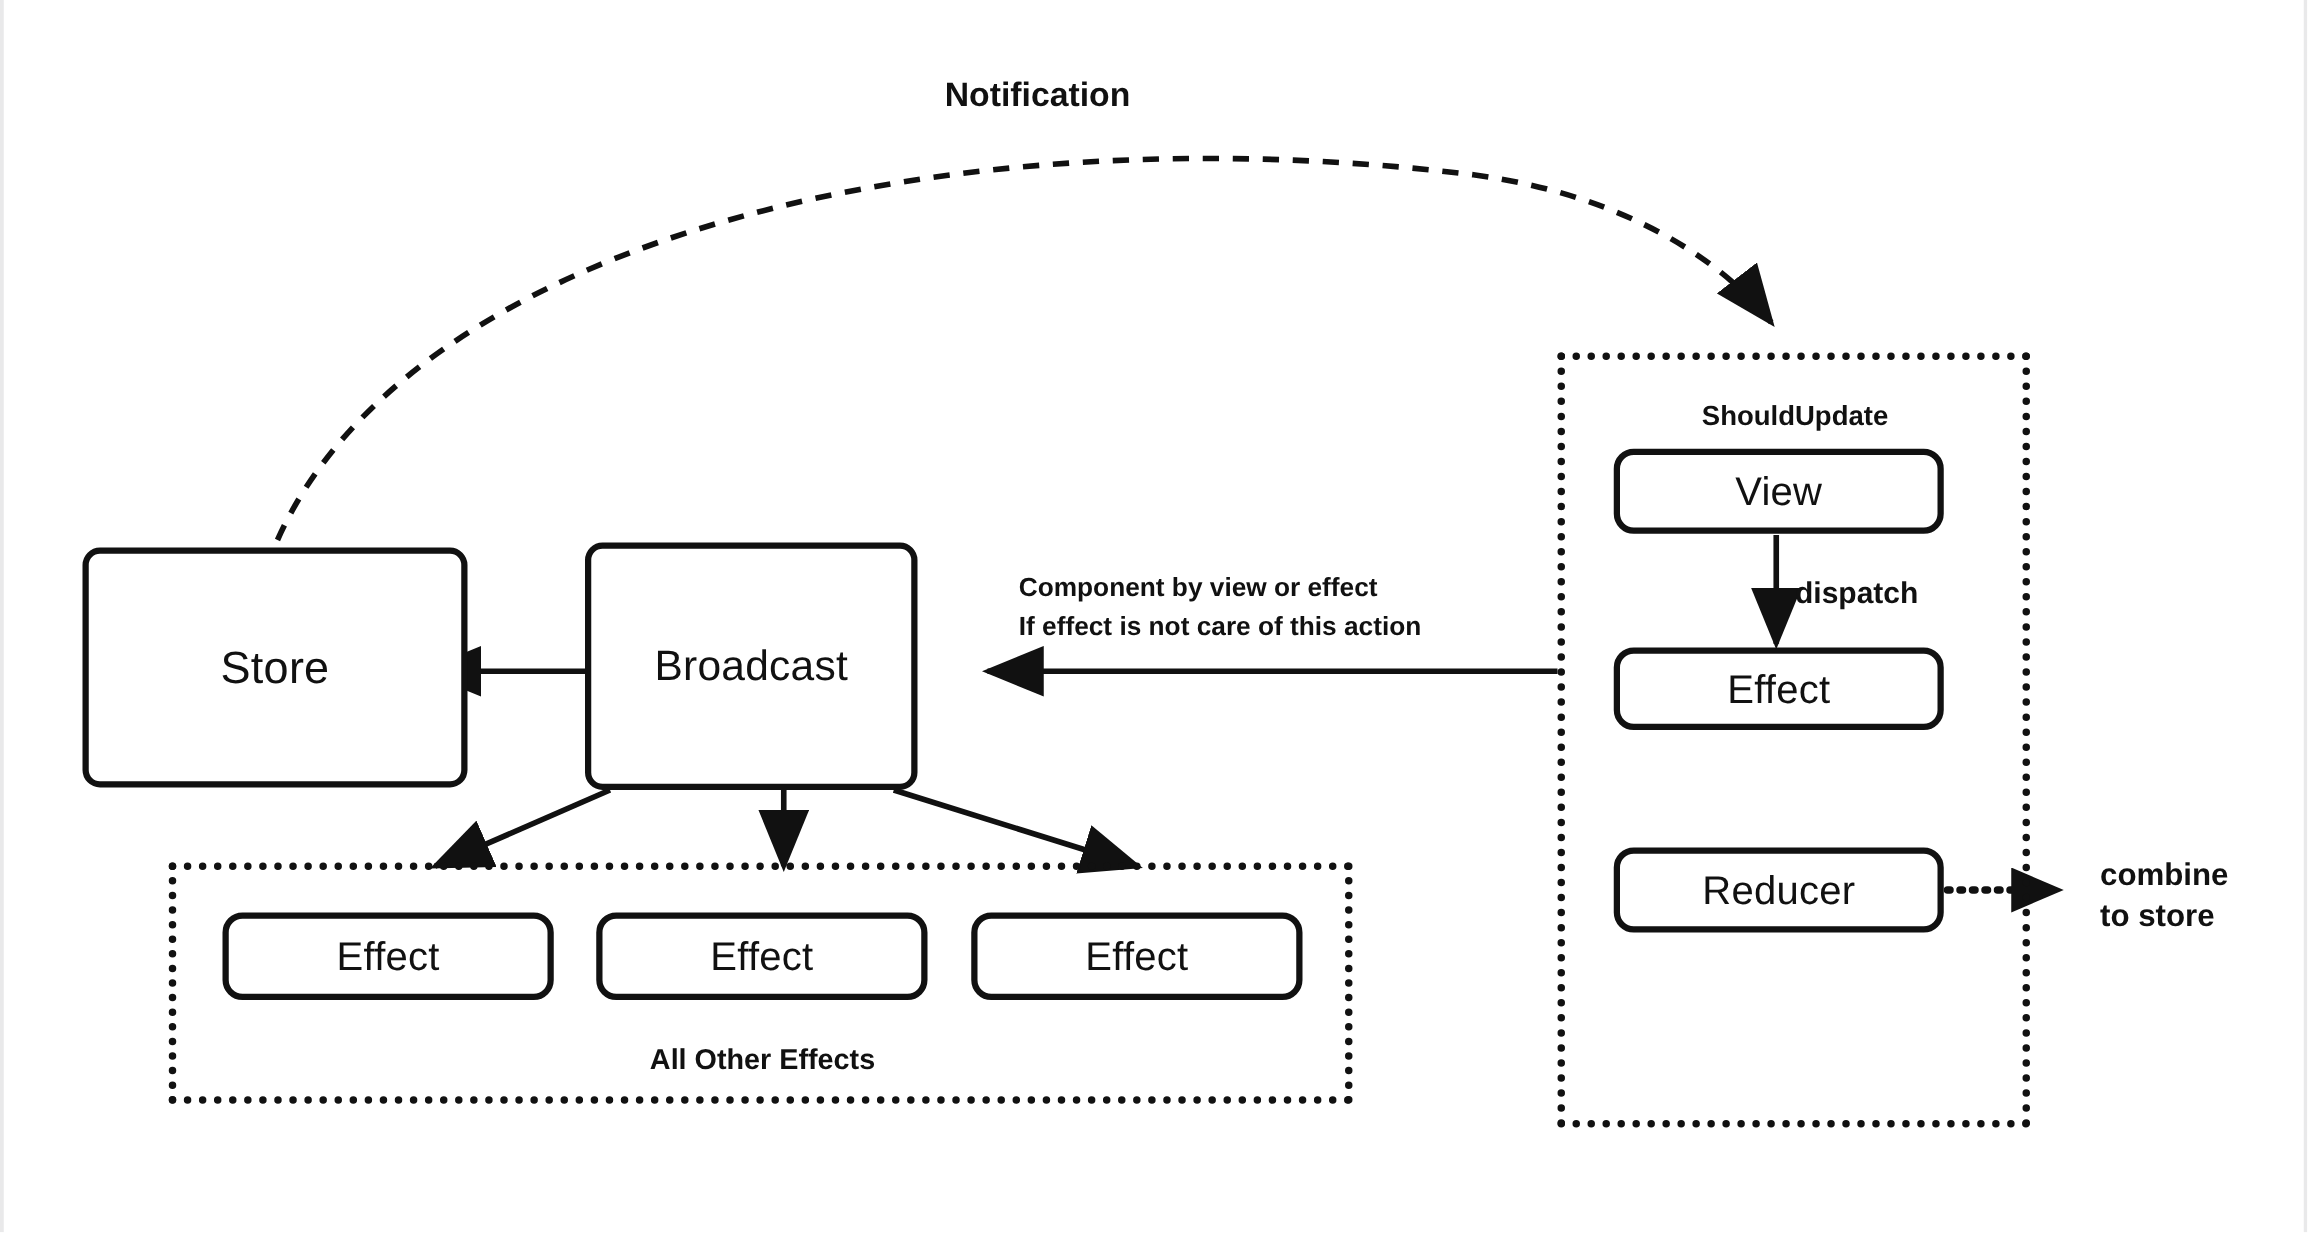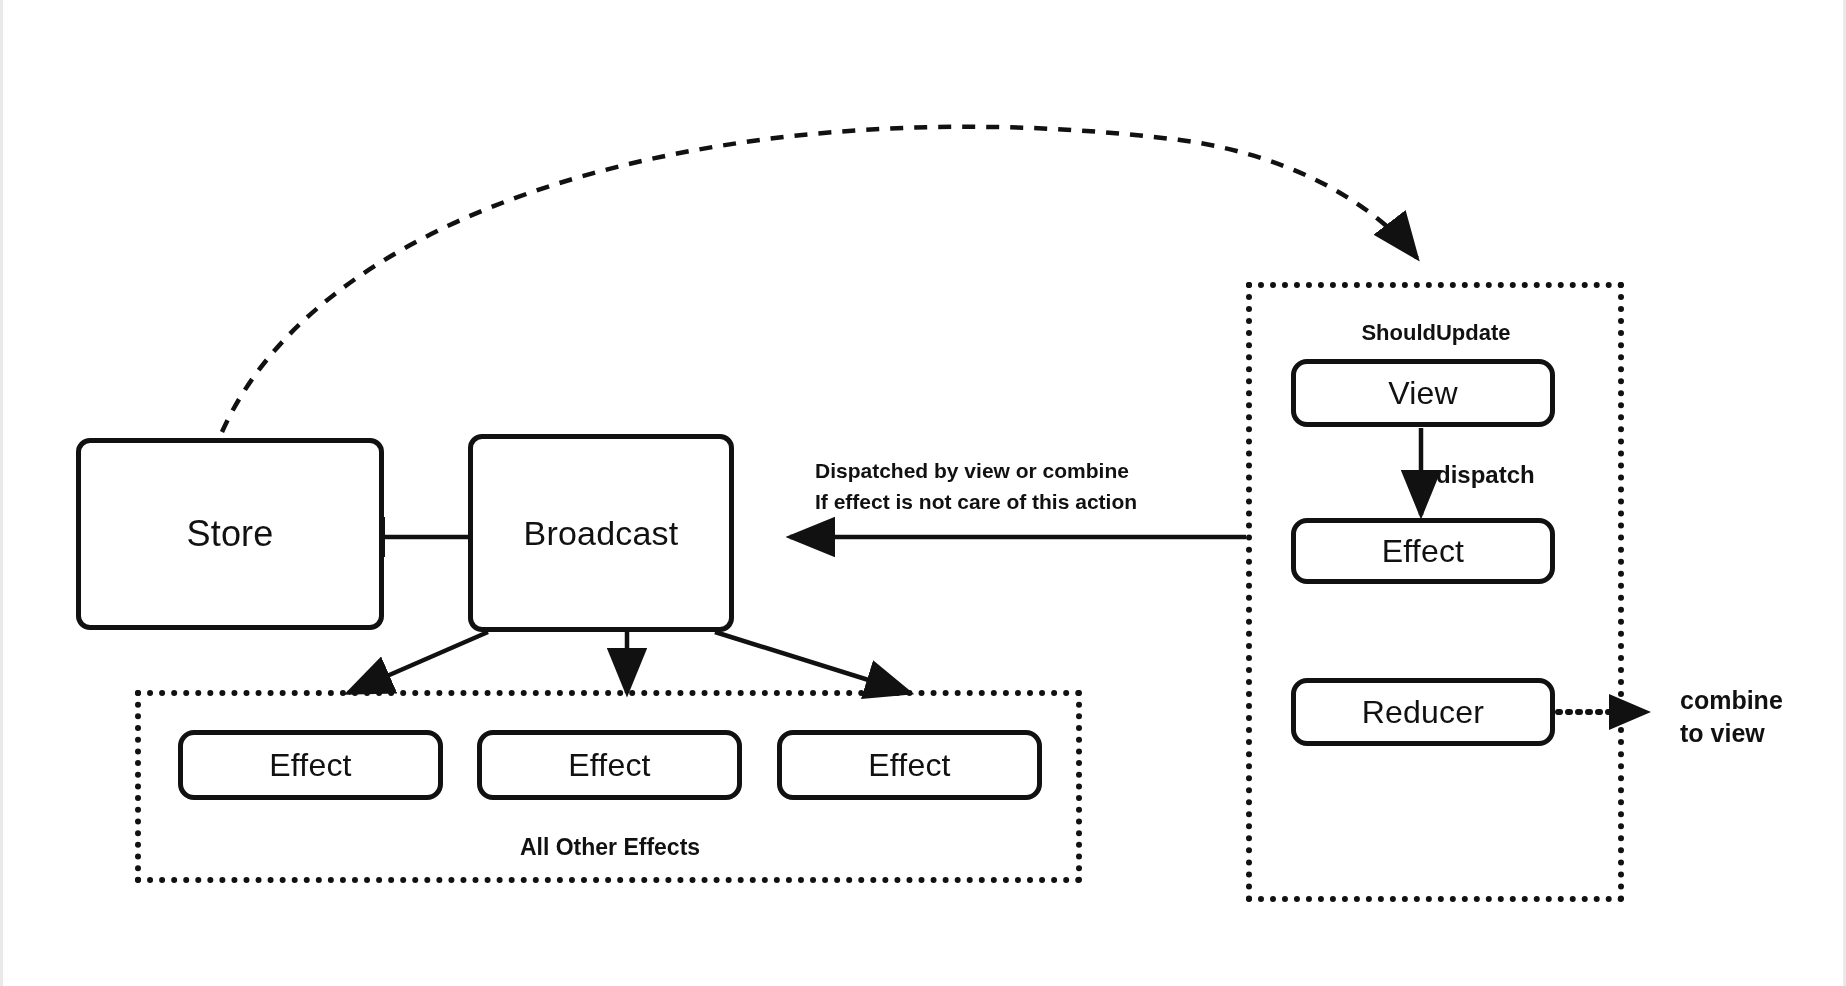--- a/index.html
+++ b/index.html
@@ -108,30 +108,31 @@
 
     <line x1="488" y1="632" x2="348" y2="693" stroke="#111111" stroke-width="4.5" marker-end="url(#arrowhead)"></line>
     <line x1="627" y1="632" x2="627" y2="693" stroke="#111111" stroke-width="4.5" marker-end="url(#arrowhead)"></line>
     <line x1="715" y1="632" x2="910" y2="693" stroke="#111111" stroke-width="4.5" marker-end="url(#arrowhead)"></line>
 
     <line x1="1421" y1="428" x2="1421" y2="515" stroke="#111111" stroke-width="4.5" marker-end="url(#arrowhead)"></line>
 
     <line x1="1558" y1="712" x2="1645" y2="712" stroke="#111111" stroke-width="6" stroke-dasharray="2 8" stroke-linecap="round" marker-end="url(#arrowhead-dot)"></line>
   </svg>
 
+  <div class="label center" style="left:700px; top:60px; width:260px; font-size:27px;">Notification</div>
 
-  <div class="box sq" style="left:76px; top:438px; width:308px; height:192px;">
+  <div class="box sq" style="left:66px; top:438px; width:308px; height:192px;">
     <span class="box-label" style="font-size:36px;">Store</span>
   </div>
 
   <div class="box sq" style="left:468px; top:434px; width:266px; height:198px;">
     <span class="box-label" style="font-size:34px;">Broadcast</span>
   </div>
 
-  <div class="label" style="left:815px; top:458px; font-size:21px;">Dispatched by view or combine</div>
+  <div class="label" style="left:815px; top:458px; font-size:21px;">Component by view or effect</div>
   <div class="label" style="left:815px; top:489px; font-size:21px;">If effect is not care of this action</div>
 
   <div class="dotted-group" style="left:135px; top:690px; width:947px; height:193px;"></div>
 
   <div class="box round" style="left:178px; top:730px; width:265px; height:70px;">
     <span class="box-label" style="font-size:32px;">Effect</span>
   </div>
   <div class="box round" style="left:477px; top:730px; width:265px; height:70px;">
     <span class="box-label" style="font-size:32px;">Effect</span>
   </div>
@@ -154,15 +155,15 @@
   <div class="box round" style="left:1291px; top:518px; width:264px; height:66px;">
     <span class="box-label" style="font-size:32px;">Effect</span>
   </div>
 
   <div class="box round" style="left:1291px; top:678px; width:264px; height:68px;">
     <span class="box-label" style="font-size:32px;">Reducer</span>
   </div>
 
 
   <div class="label" style="left:1680px; top:685px; font-size:25px;">combine</div>
-  <div class="label" style="left:1680px; top:718px; font-size:25px;">to view</div>
+  <div class="label" style="left:1680px; top:718px; font-size:25px;">to store</div>
 
 </div>
 
 </body></html>

